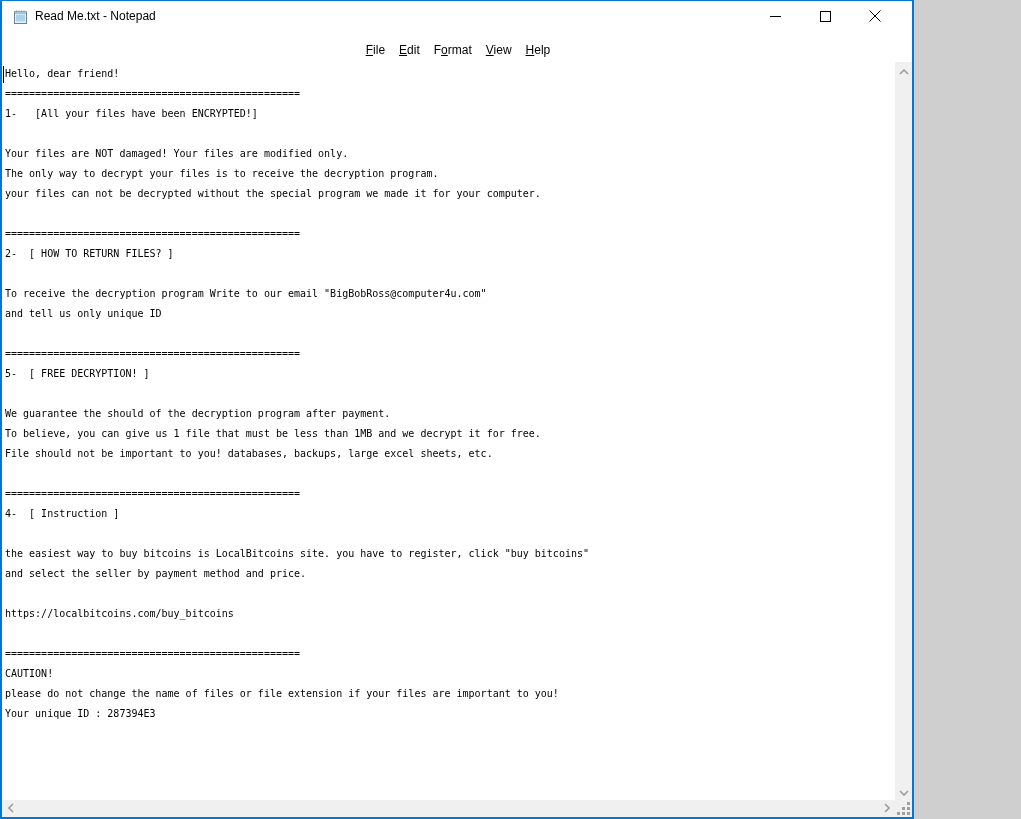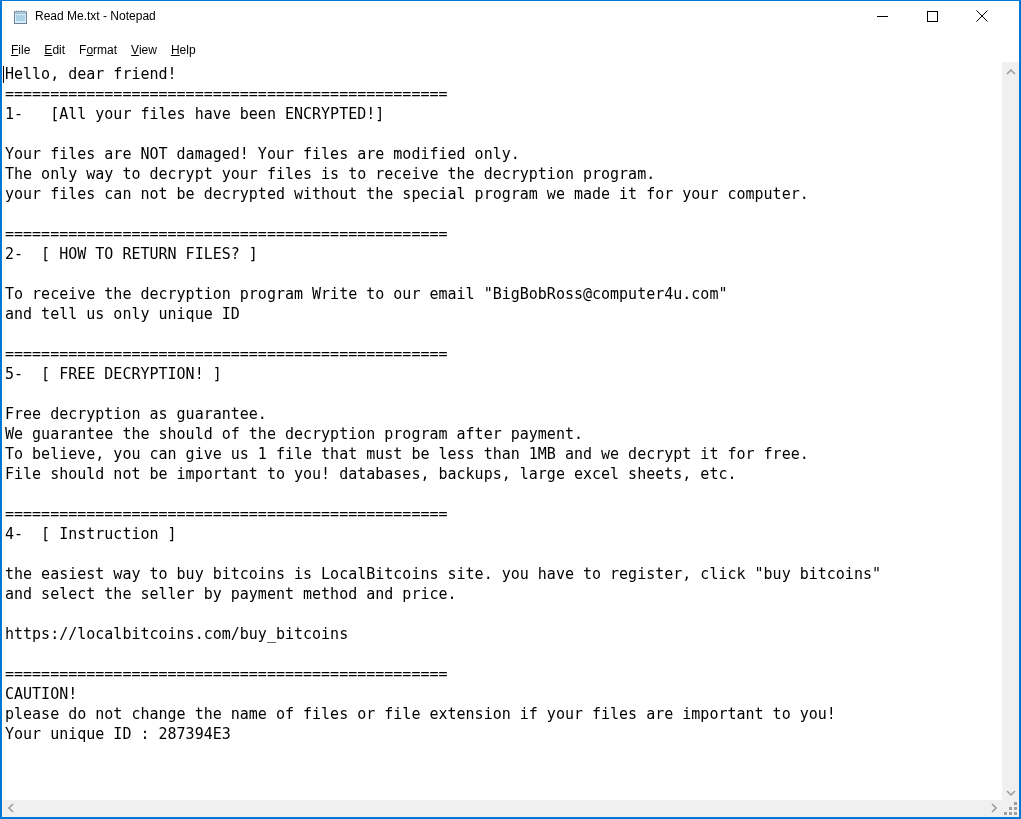--- a/index.html
+++ b/index.html
@@ -1,19 +1,19 @@
 <!DOCTYPE html>
 <html><head>
 <meta charset="utf-8">
 <style>
   html,body{margin:0;padding:0;background:#cfcfcf;}
   *{box-sizing:border-box;}
   .window{
     position:relative;
-    width:1021px;height:819px;
+    width:914px;height:819px;
     background:#ffffff;
     border:2px solid #0078d7;
     border-top-width:1px;
     font-family:"Liberation Sans", sans-serif;
     overflow:hidden;
     text-decoration:underline;
   }
   
   .titlebar{
     position:absolute;left:0;top:0;right:0;height:37px;
@@ -34,32 +34,32 @@
     display:flex;align-items:center;justify-content:center;
     background:transparent;border:none;padding:0;cursor:default;
   }
   .win-btn svg{display:block;}
   
   .menubar{
     position:absolute;left:0;top:37px;right:0;height:24px;
     background:#ffffff;
     display:flex;align-items:center;
     padding-left:2px;
-    font-size:12px;color:#000;
+    font-size:12px;color:#000;justify-content:center;
   }
   .menu-item{padding:3px 7px;white-space:nowrap;}
   .menu-item u{text-decoration:underline;}
   
   .content{position:absolute;left:0;top:61px;right:0;bottom:0;}
   .textarea{
     position:absolute;left:0;top:0;right:17px;bottom:17px;
     background:#ffffff;overflow:hidden;
     padding:2px 0 0 3px;
     font-family:"DejaVu Sans Mono", monospace;
-    font-size:15px;line-height:20px;color:#000;
+    font-size:10px;line-height:20px;color:#000;
   }
   .text-line{height:20px;white-space:pre;}
   .caret{position:absolute;left:1px;top:4px;width:1px;height:17px;background:#000;}
   
   .vscroll{
     position:absolute;right:0;top:0;bottom:17px;width:17px;
     background:#f0f0f0;
   }
   .hscroll{
     position:absolute;left:0;right:17px;bottom:0;height:17px;
@@ -143,21 +143,20 @@
         <div class="text-line"></div>
         <div class="text-line">=================================================</div>
         <div class="text-line">2-  [ HOW TO RETURN FILES? ]</div>
         <div class="text-line"></div>
         <div class="text-line">To receive the decryption program Write to our email "BigBobRoss@computer4u.com"</div>
         <div class="text-line">and tell us only unique ID</div>
         <div class="text-line"></div>
         <div class="text-line">=================================================</div>
         <div class="text-line">5-  [ FREE DECRYPTION! ]</div>
         <div class="text-line"></div>
-        <div class="text-line">Free decryption as guarantee.</div>
         <div class="text-line">We guarantee the should of the decryption program after payment.</div>
         <div class="text-line">To believe, you can give us 1 file that must be less than 1MB and we decrypt it for free.</div>
         <div class="text-line">File should not be important to you! databases, backups, large excel sheets, etc.</div>
         <div class="text-line"></div>
         <div class="text-line">=================================================</div>
         <div class="text-line">4-  [ Instruction ]</div>
         <div class="text-line"></div>
         <div class="text-line">the easiest way to buy bitcoins is LocalBitcoins site. you have to register, click "buy bitcoins"</div>
         <div class="text-line">and select the seller by payment method and price.</div>
         <div class="text-line"></div>

